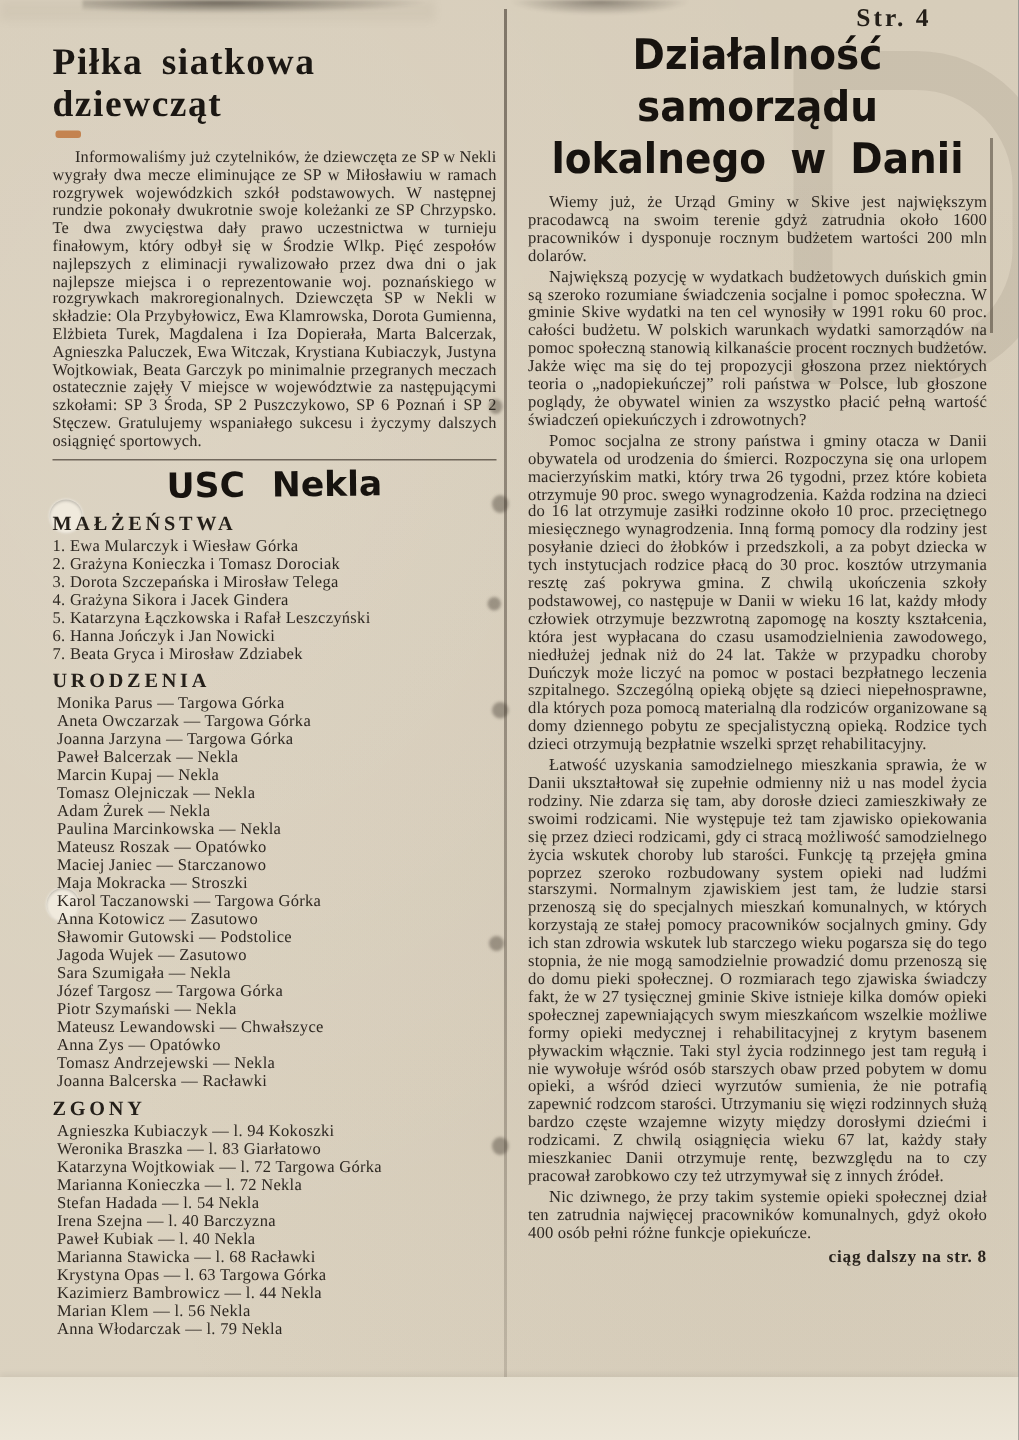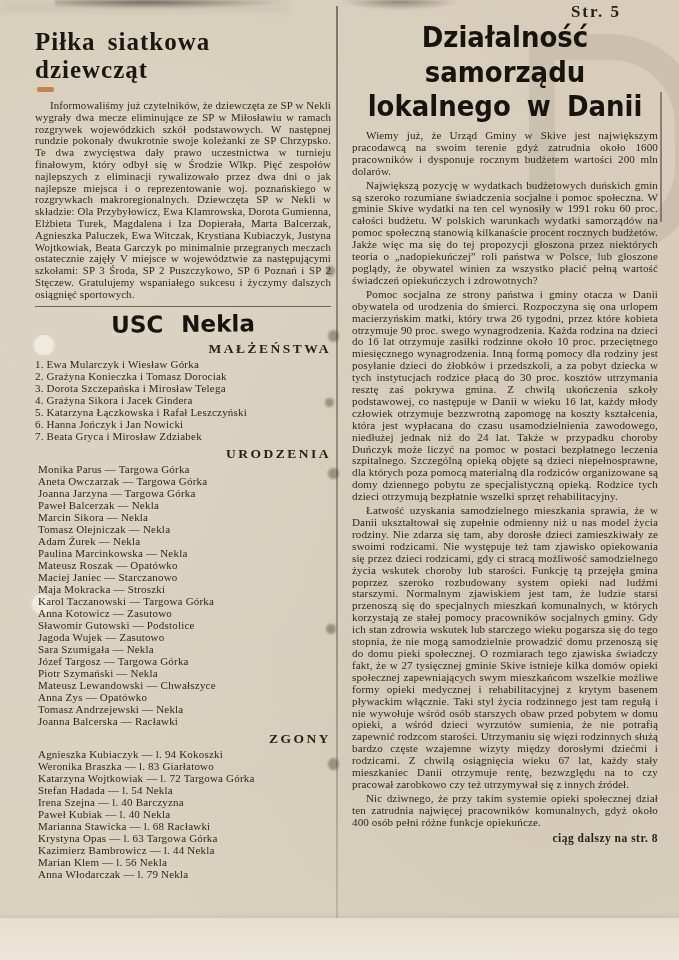--- a/index.html
+++ b/index.html
@@ -49,21 +49,21 @@
   .right-col{position:absolute;left:352px;top:16px;width:306px;}
   
   .headline-left{margin:0;font-size:25px;line-height:28px;font-weight:bold;
     letter-spacing:1px;word-spacing:5px;color:#1b1713;}
   .body-left{margin:8px 0 0;font-size:10.9px;line-height:11.8px;text-align:justify;
     text-indent:15px;letter-spacing:.1px;color:#2e2822;}
   .h-rule{border:none;border-top:1.5px solid rgba(40,32,24,.6);margin:5px 0 0;}
   .usc-title{margin:4px 0 0;text-align:center;font-family:"DejaVu Sans","Liberation Sans",sans-serif;
     font-weight:bold;font-size:23px;line-height:26px;word-spacing:10px;color:#17130f;
     transform:rotate(-.6deg);}
-  .sec-head{margin:4px 0 1px;text-align:right;font-weight:bold;font-size:13.5px;
+  .sec-head{margin:4px 0 1px;text-align:left;font-weight:bold;font-size:13.5px;
     letter-spacing:2.5px;color:#241f19;}
   .usc-list{margin:0;}
   .usc-list .li{font-size:11px;line-height:12px;letter-spacing:.2px;color:#2e2822;white-space:nowrap;overflow:hidden;}
   .births .li, .deaths .li{padding-left:3px;}
   
   .headline-right{margin:8px 6px 10px;text-align:center;
     font-family:"DejaVu Sans","Liberation Sans",sans-serif;font-weight:bold;
     font-size:26px;line-height:32px;word-spacing:7px;color:#17130f;transform:scaleY(1.08);}
   .body-right p{margin:0 0 2px;font-size:11.1px;line-height:11.9px;text-align:justify;
     text-indent:14px;letter-spacing:.1px;color:#2e2822;}
@@ -84,21 +84,21 @@
   <div class="ink-blob b1"></div>
   <div class="ink-blob b2"></div>
   <div class="ink-blob b3"></div>
   <div class="ink-blob b4"></div>
   <div class="ink-blob b5"></div>
   <div class="ink-blob b6"></div>
   <div class="punch-hole hole-1"></div>
   <div class="punch-hole hole-2"></div>
   <div class="bottom-strip"></div>
 
-  <div class="page-number">Str. 5</div>
+  <div class="page-number">Str. 4</div>
 
   <div class="left-col">
     <h1 class="headline-left">Piłka siatkowa dziewcząt</h1>
     <div class="accent-dash"></div>
     <p class="body-left">Informowaliśmy już czytelników, że dziewczęta ze SP w Nekli wygrały dwa mecze eliminujące ze SP w Miłosławiu w ramach rozgrywek wojewódzkich szkół podstawowych. W następnej rundzie pokonały dwukrotnie swoje koleżanki ze SP Chrzypsko. Te dwa zwycięstwa dały prawo uczestnictwa w turnieju finałowym, który odbył się w Środzie Wlkp. Pięć zespołów najlepszych z eliminacji rywalizowało przez dwa dni o jak najlepsze miejsca i o reprezentowanie woj. poznańskiego w rozgrywkach makroregionalnych. Dziewczęta SP w Nekli w składzie: Ola Przybyłowicz, Ewa Klamrowska, Dorota Gumienna, Elżbieta Turek, Magdalena i Iza Dopierała, Marta Balcerzak, Agnieszka Paluczek, Ewa Witczak, Krystiana Kubiaczyk, Justyna Wojtkowiak, Beata Garczyk po minimalnie przegranych meczach ostatecznie zajęły V miejsce w województwie za następującymi szkołami: SP 3 Środa, SP 2 Puszczykowo, SP 6 Poznań i SP 2 Stęczew. Gratulujemy wspaniałego sukcesu i życzymy dalszych osiągnięć sportowych.</p>
 
     <hr class="h-rule">
 
     <h2 class="usc-title">USC Nekla</h2>
 
@@ -112,21 +112,21 @@
       <div class="li">6. Hanna Jończyk i Jan Nowicki</div>
       <div class="li">7. Beata Gryca i Mirosław Zdziabek</div>
     </div>
 
     <h3 class="sec-head">URODZENIA</h3>
     <div class="usc-list births">
       <div class="li">Monika Parus — Targowa Górka</div>
       <div class="li">Aneta Owczarzak — Targowa Górka</div>
       <div class="li">Joanna Jarzyna — Targowa Górka</div>
       <div class="li">Paweł Balcerzak — Nekla</div>
-      <div class="li">Marcin Sikora — Nekla</div>
+      <div class="li">Marcin Kupaj — Nekla</div>
       <div class="li">Tomasz Olejniczak — Nekla</div>
       <div class="li">Adam Żurek — Nekla</div>
       <div class="li">Paulina Marcinkowska — Nekla</div>
       <div class="li">Mateusz Roszak — Opatówko</div>
       <div class="li">Maciej Janiec — Starczanowo</div>
       <div class="li">Maja Mokracka — Stroszki</div>
       <div class="li">Karol Taczanowski — Targowa Górka</div>
       <div class="li">Anna Kotowicz — Zasutowo</div>
       <div class="li">Sławomir Gutowski — Podstolice</div>
       <div class="li">Jagoda Wujek — Zasutowo</div>
@@ -137,20 +137,21 @@
       <div class="li">Anna Zys — Opatówko</div>
       <div class="li">Tomasz Andrzejewski — Nekla</div>
       <div class="li">Joanna Balcerska — Racławki</div>
     </div>
 
     <h3 class="sec-head">ZGONY</h3>
     <div class="usc-list deaths">
       <div class="li">Agnieszka Kubiaczyk — l. 94 Kokoszki</div>
       <div class="li">Weronika Braszka — l. 83 Giarłatowo</div>
       <div class="li">Katarzyna Wojtkowiak — l. 72 Targowa Górka</div>
+      <div class="li">Marianna Konieczka — l. 72 Nekla</div>
       <div class="li">Stefan Hadada — l. 54 Nekla</div>
       <div class="li">Irena Szejna — l. 40 Barczyzna</div>
       <div class="li">Paweł Kubiak — l. 40 Nekla</div>
       <div class="li">Marianna Stawicka — l. 68 Racławki</div>
       <div class="li">Krystyna Opas — l. 63 Targowa Górka</div>
       <div class="li">Kazimierz Bambrowicz — l. 44 Nekla</div>
       <div class="li">Marian Klem — l. 56 Nekla</div>
       <div class="li">Anna Włodarczak — l. 79 Nekla</div>
     </div>
   </div>

